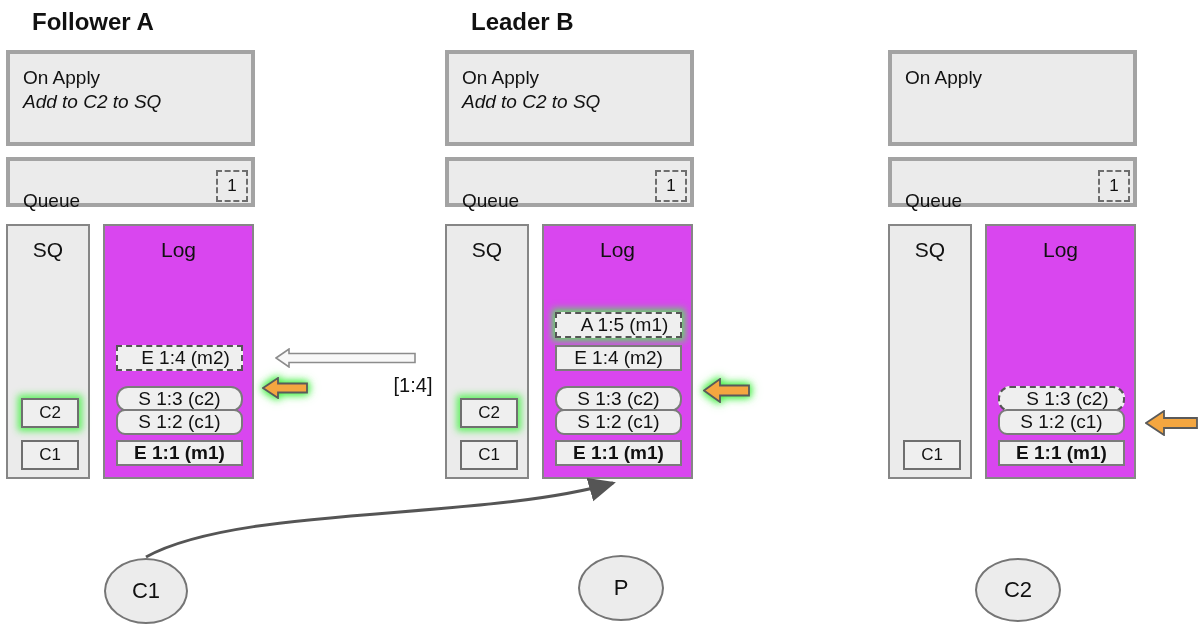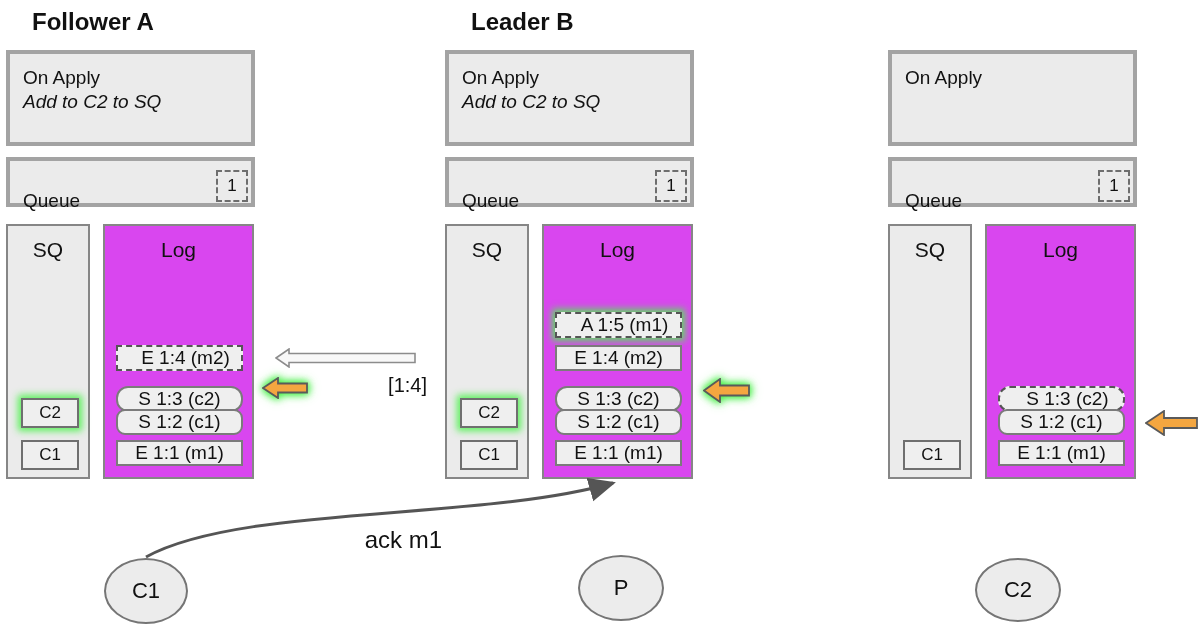--- a/index.html
+++ b/index.html
@@ -21,32 +21,32 @@
 
   .queue { top:157px; height:50px; }
   .queue-label { position:absolute; left:13px; top:13px; font-size:19px;margin-top:16px; }
   .queue-count { position:absolute; left:206px; top:9px; width:32px; height:32px; border:2px dashed #6e6e6e; text-align:center; line-height:28px; font-size:17px; }
 
   .sqbox { position:absolute; left:0; top:224px; width:84px; height:255px; background:#ebebeb; border:2px solid #868686; }
   .logbox { position:absolute; left:97px; top:224px; width:151px; height:255px; background:#d946ef; border:2px solid #868686; }
   .box-header { position:absolute; top:12px; left:0; width:100%; text-align:center; font-size:21px; }
 
   .log-entry { position:absolute; left:11px; width:127px; height:26px; background:#efefef; border:2px solid #7b7b7b; text-align:center; font-size:19px; line-height:22px; white-space:nowrap; }
-  .row1 { top:214px; } .row2 { top:183px;border-radius:9px; } .row3 { top:160px;border-radius:12px; } .row4 { top:119px; } .row5 { top:86px; }
+  .row1 { top:214px;font-weight:bold; } .row2 { top:183px;border-radius:9px; } .row3 { top:160px;border-radius:12px; } .row4 { top:119px; } .row5 { top:86px; }
   .dashed { border:2px dashed #555;padding-left:12px; }
   .glow { box-shadow:0 0 7px 3px rgba(76,242,76,0.9); }
 
   .sq-item { position:absolute; left:13px; width:58px; height:30px; background:#efefef; border:2px solid #6f6f6f; text-align:center; font-size:17px; line-height:26px; }
   .sq-pos-1 { top:172px; } .sq-pos-2 { top:214px; }
 
   
   .arrow { position:absolute; }
   .glow-filter { filter:drop-shadow(0 0 4px rgba(70,240,70,0.95)) drop-shadow(0 0 3px rgba(70,240,70,0.85)); }
 
-  .msg-label { position:absolute; text-align:right; white-space:nowrap; }
+  .msg-label { position:absolute; text-align:center; white-space:nowrap;margin-left:27px; }
   .range-label { left:345px; top:374px; width:82px; font-size:20px; }
   .ack-label { left:330px; top:526px; width:112px; font-size:24px; }
 
   
   .actor { position:absolute; background:#ececec; border:2px solid #757575; border-radius:50%; text-align:center; font-size:22px; }
   .actor-c1 { left:104px; top:558px; width:84px; height:66px; line-height:62px; }
   .actor-p  { left:578px; top:555px; width:86px; height:66px; line-height:62px; }
   .actor-c2 { left:975px; top:558px; width:86px; height:64px; line-height:60px; }
 
   .overlay { position:absolute; left:0; top:0; width:1200px; height:641px; pointer-events:none; }
@@ -145,19 +145,18 @@
 
   <svg class="overlay" viewBox="0 0 1200 641">
     <defs>
       <marker id="ah" markerWidth="12" markerHeight="10" refX="8" refY="4" orient="auto">
         <path d="M0,0 L9,4 L0,8 z" fill="#555"></path>
       </marker>
     </defs>
     <path d="M 146 557 C 240 505, 480 521, 613 483" fill="none" stroke="#555" stroke-width="3" marker-end="url(#ah)"></path>
   </svg>
 
-  <div class="msg-label ack-label">ack m1</div>
 
   <div class="actor actor-c1">C1</div>
   <div class="actor actor-p">P</div>
   <div class="actor actor-c2">C2</div>
 
 </div>
 
 </body></html>

